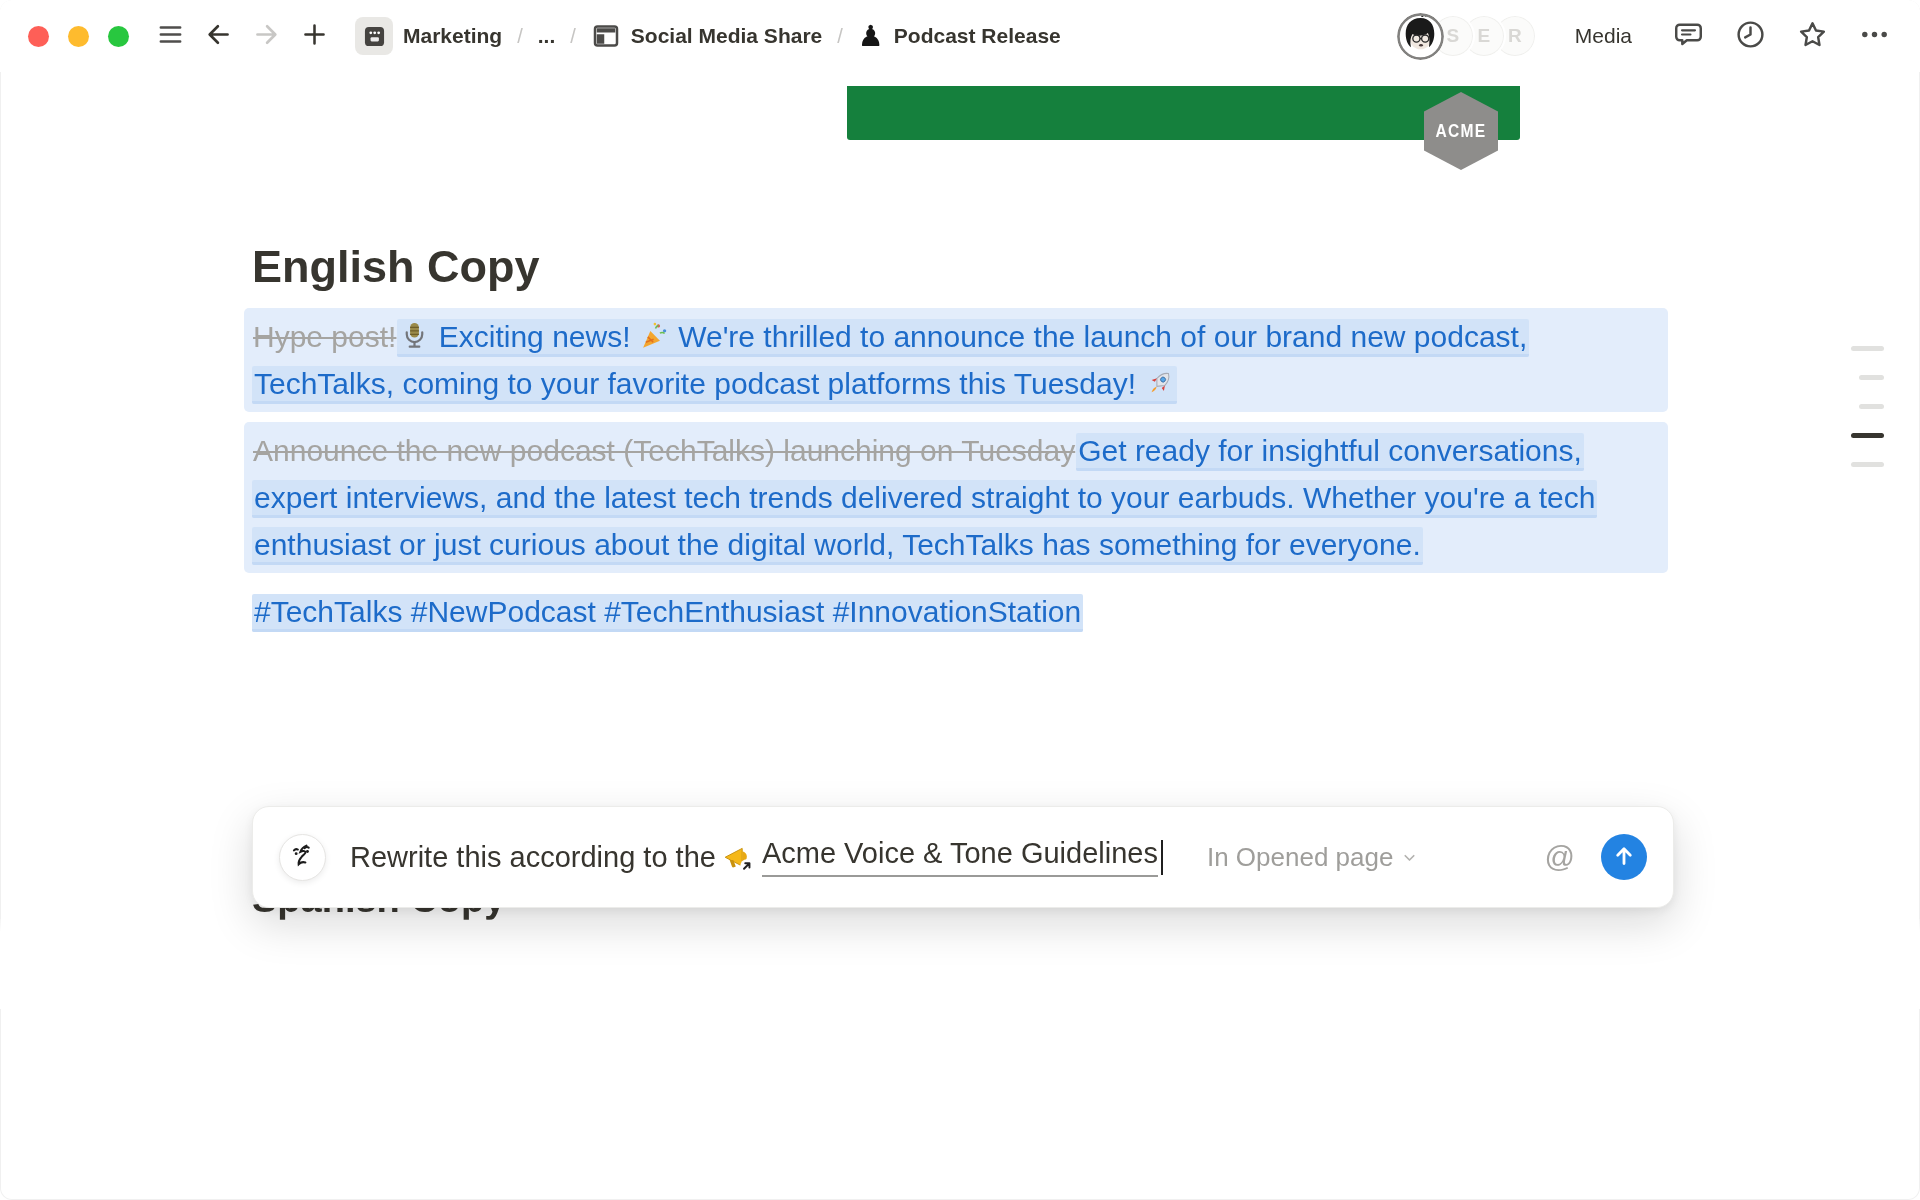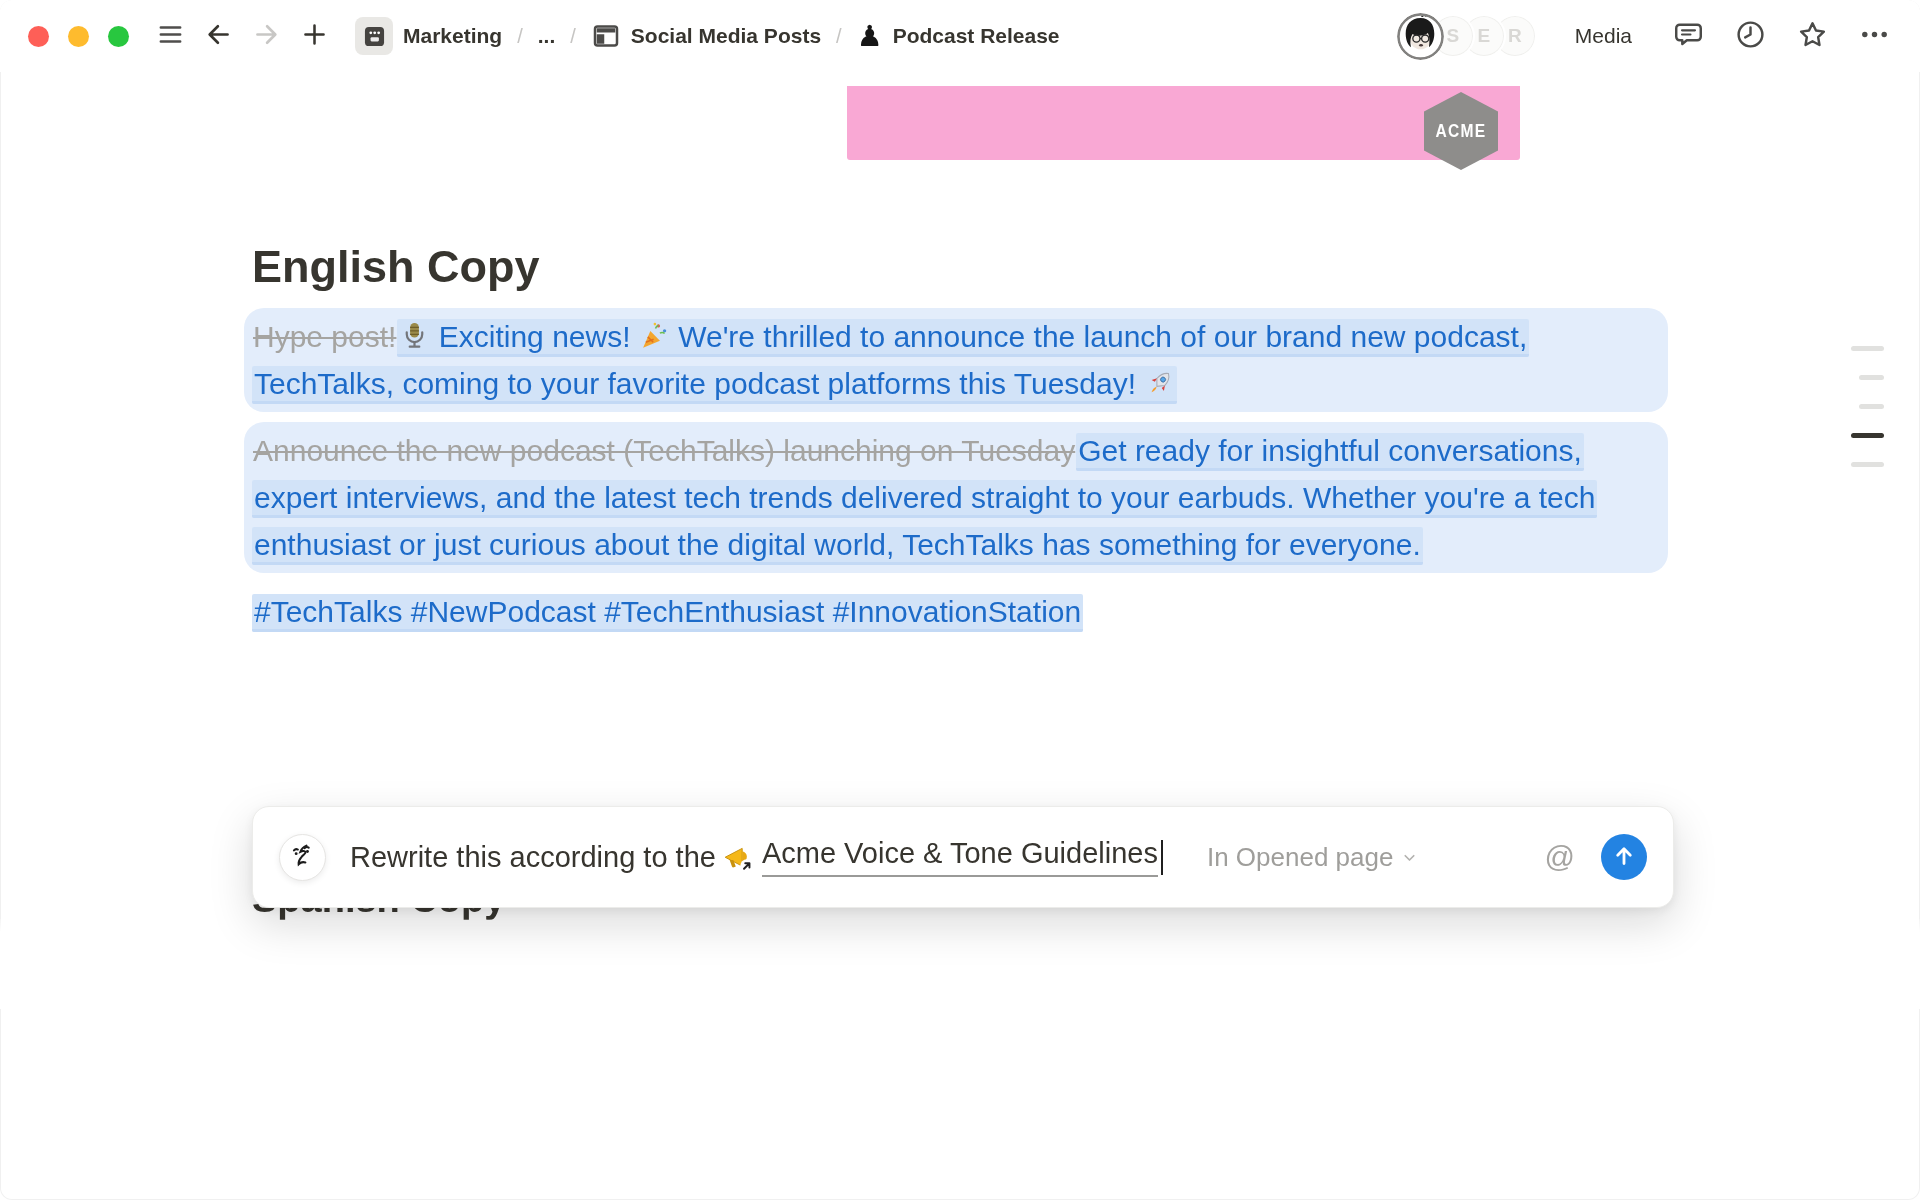--- a/index.html
+++ b/index.html
@@ -21,28 +21,28 @@
   .tb-right { margin-left:auto; display:flex; align-items:center; }
   .presence { display:flex; align-items:center; margin-right:30px; }
   .avatar { width:47px; height:47px; border-radius:50%; overflow:hidden; z-index:4; position:relative; cursor:pointer; flex:none; }
   .ghost { width:44px; height:44px; border-radius:50%; background:#fbfbfa; border:2px solid #fff; box-shadow:0 0 0 1px #f0f0ee inset; color:#d9d8d5; font-size:19px; font-weight:600; display:flex; align-items:center; justify-content:center; margin-left:-13px; position:relative; }
   .g1{z-index:3;} .g2{z-index:2;} .g3{z-index:1;}
   .share { font-size:21px; color:#37352f; cursor:pointer; padding:4px 8px; border-radius:6px; margin-right:28px; }
   .icon-btn { width:40px; height:40px; display:flex; align-items:center; justify-content:center; border-radius:6px; cursor:pointer; margin-left:22px; }
   .icon-btn svg { width:31px; height:31px; }
 
   
-  .banner { position:absolute; left:847px; top:86px; width:673px; height:74px; background:#f9a8d4; border-radius:0 0 3px 3px; z-index:2; }
+  .banner { position:absolute; left:847px; top:86px; width:673px; height:54px; background:#15803d; border-radius:0 0 3px 3px; z-index:2; }
   .hexagon { position:absolute; left:577px; top:6px; width:74px; height:78px; background:#8e8d8b; clip-path:polygon(50% 0,100% 25%,100% 75%,50% 100%,0 75%,0 25%); display:flex; align-items:center; justify-content:center; }
   .hexagon span { color:#fff; font-weight:700; font-size:19px; letter-spacing:1.5px; transform:scaleX(.82); }
 
   
   .page-title { position:absolute; left:252px; top:243px; font-size:45px; font-weight:700; line-height:48px; color:#37352f; }
   .doc { position:absolute; left:244px; top:308px; width:1424px; }
-  .pblock { font-size:30px; line-height:47px; padding:5px 8px; border-radius:20px; margin-bottom:10px; cursor:text; }
+  .pblock { font-size:30px; line-height:47px; padding:5px 8px; border-radius:5px; margin-bottom:10px; cursor:text; }
   .pblock.tint { background:#e3edfb; }
   .pblock.hashtags { margin-top:4px; margin-bottom:0; }
   .run-del { color:#a5a4a1; text-decoration:line-through; text-decoration-thickness:2px; padding:0 1px; }
   .run-ins { color:#1d6bc9; background:#d2e3f8; border-bottom:3px solid #c3d9f5; padding:1px 2px; border-radius:2px; box-decoration-break:clone; -webkit-box-decoration-break:clone; }
   .emo { display:inline-block; vertical-align:-5px; }
   .emo svg { width:31px; height:31px; display:block; }
 
   
   .hidden-heading { position:absolute; left:252px; top:878px; font-size:38px; font-weight:700; color:#37352f; z-index:3; }
   .fade { position:absolute; left:0; top:919px; width:100%; height:90px; background:linear-gradient(180deg, rgba(255,255,255,0.25) 0px, #ffffff 13px); z-index:4; }
@@ -121,21 +121,21 @@
         </span>
         <span class="crumb-sep">/</span>
         <span class="crumb">
           <span style="display:flex">
             <svg width="30" height="30" viewBox="0 0 24 24">
               <rect x="3.2" y="4.4" width="17.6" height="15.2" rx="2" fill="none" stroke="#4c4b49" stroke-width="2"></rect>
               <rect x="4.6" y="5.8" width="14.8" height="3.4" fill="#4c4b49"></rect>
               <rect x="4.6" y="10.6" width="6" height="7.6" fill="#4c4b49"></rect>
             </svg>
           </span>
-          <span>Social Media Posts</span>
+          <span>Social Media Share</span>
         </span>
         <span class="crumb-sep">/</span>
         <span class="crumb">
           <span class="pawn">♟</span>
           <span>Podcast Release</span>
         </span>
       </div>
 
     <div class="tb-right">
       <div class="presence">

